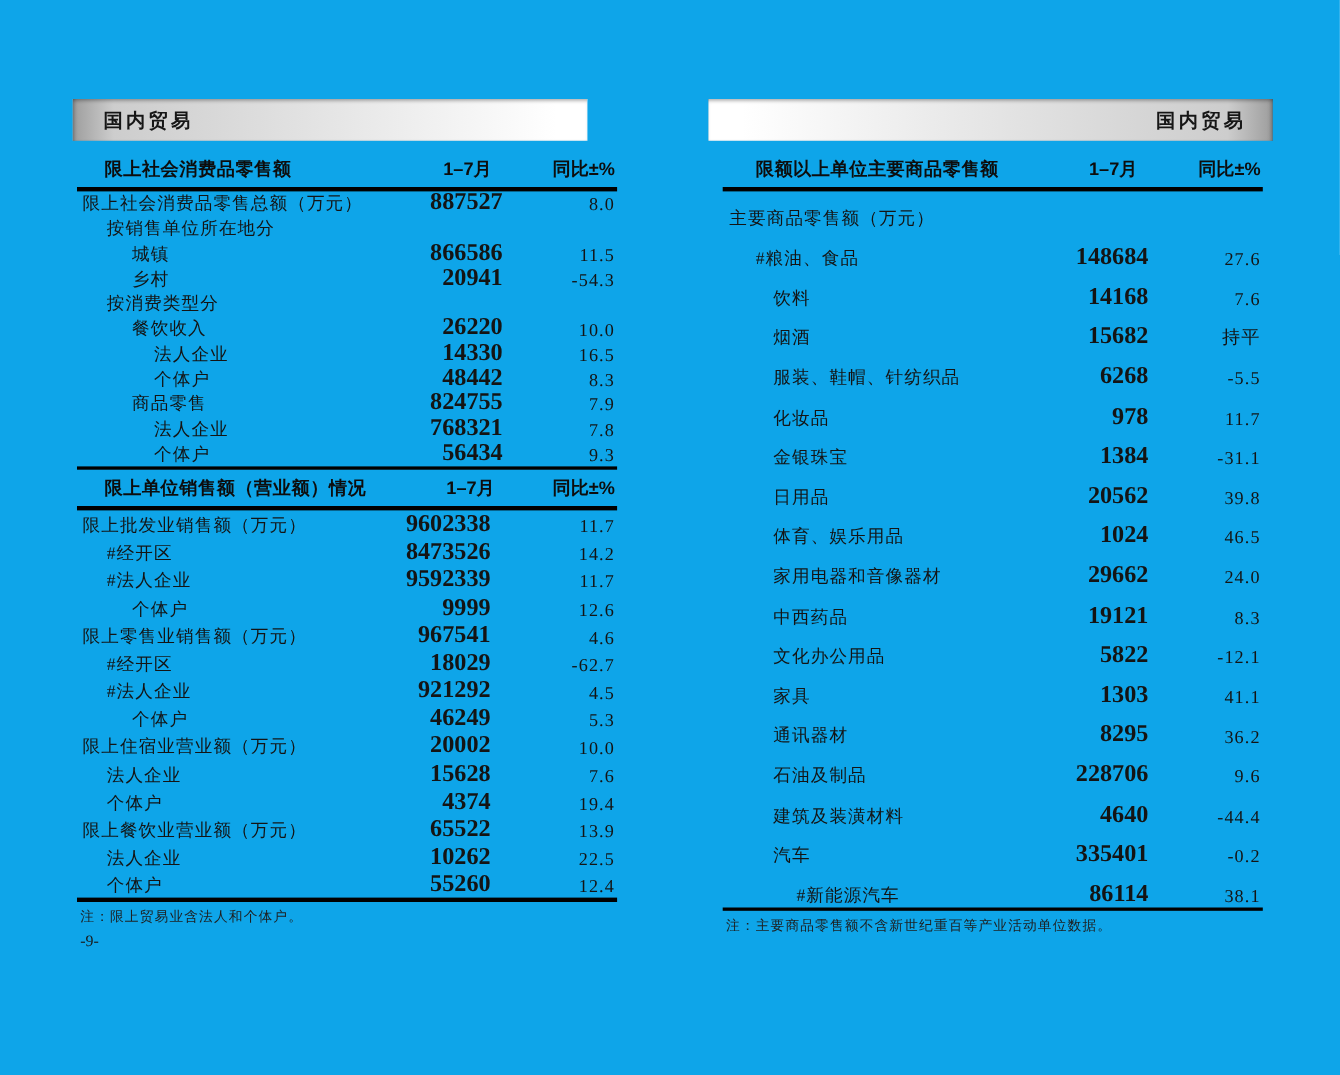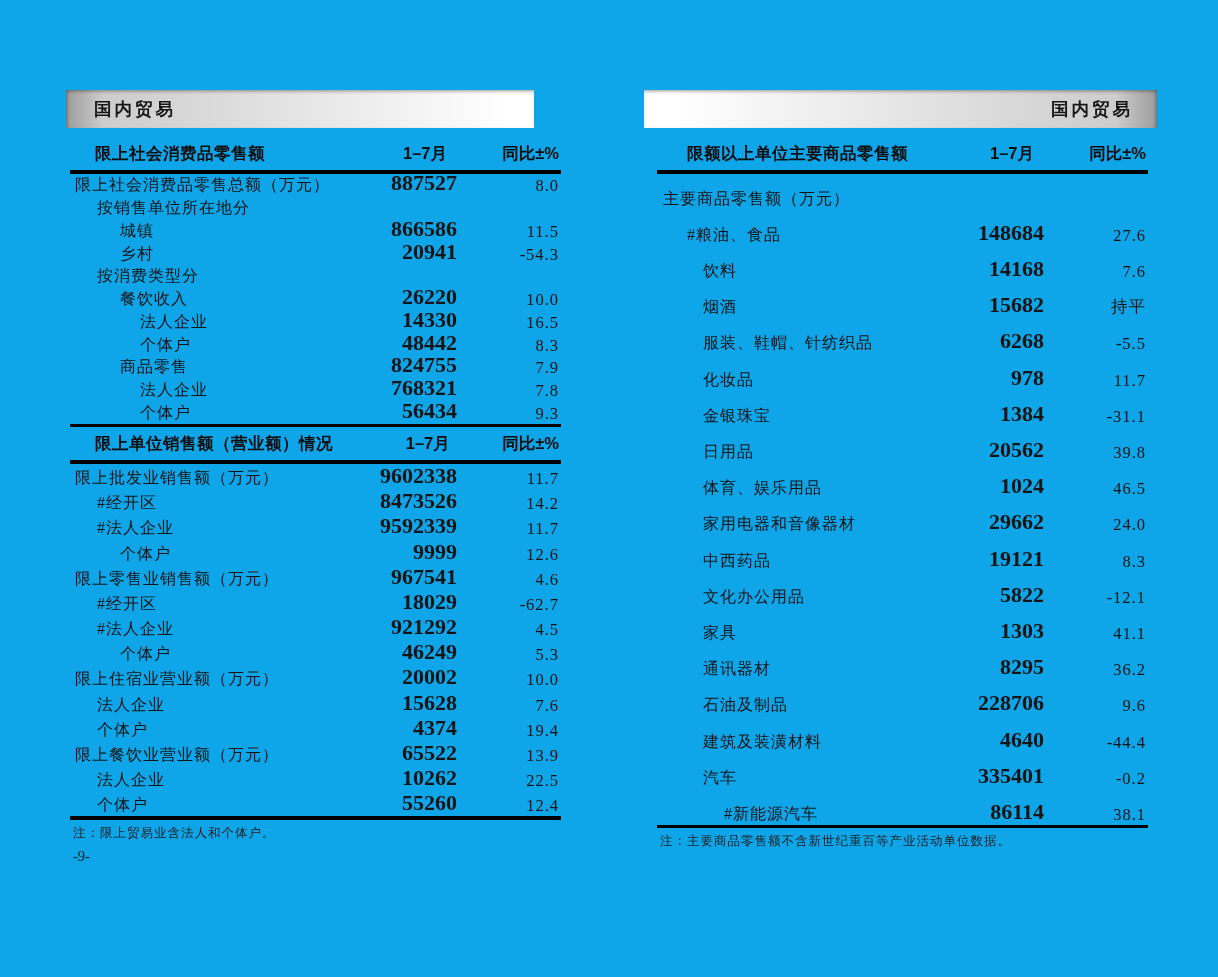--- a/index.html
+++ b/index.html
@@ -41,21 +41,21 @@
   .thead .t-title{flex:1;padding-left:25px;letter-spacing:.5px;}
   .tables-right .thead .t-title{padding-left:30px;}
   .thead .t-period{width:130px;text-align:right;padding-right:10px;box-sizing:border-box;}
   .thead .t-yoy{width:104px;text-align:right;padding-right:2px;box-sizing:border-box;}
   .thead-2{height:33px;}
 
   .rule{height:3.5px;background:#000;}
 
   .trow{display:flex;align-items:flex-end;white-space:nowrap;}
   .t1 .trow{height:22.75px;}
-  .t2 .trow{height:25.2px;}
+  .t2 .trow{height:25.2px;gap:11px;}
   .t3 .trow{height:36.2px;}
   .lab{flex:1;font-size:16px;letter-spacing:1px;overflow:hidden;}
   .val{width:130px;text-align:right;font-size:22px;font-weight:bold;}
   .pct{width:104px;text-align:right;padding-right:2px;box-sizing:border-box;
        font-size:16.5px;letter-spacing:1px;}
 
   
   .tables-left .lv0{padding-left:5px;}
   .tables-left .lv1{padding-left:27px;}
   .tables-left .lv2{padding-left:50px;}

